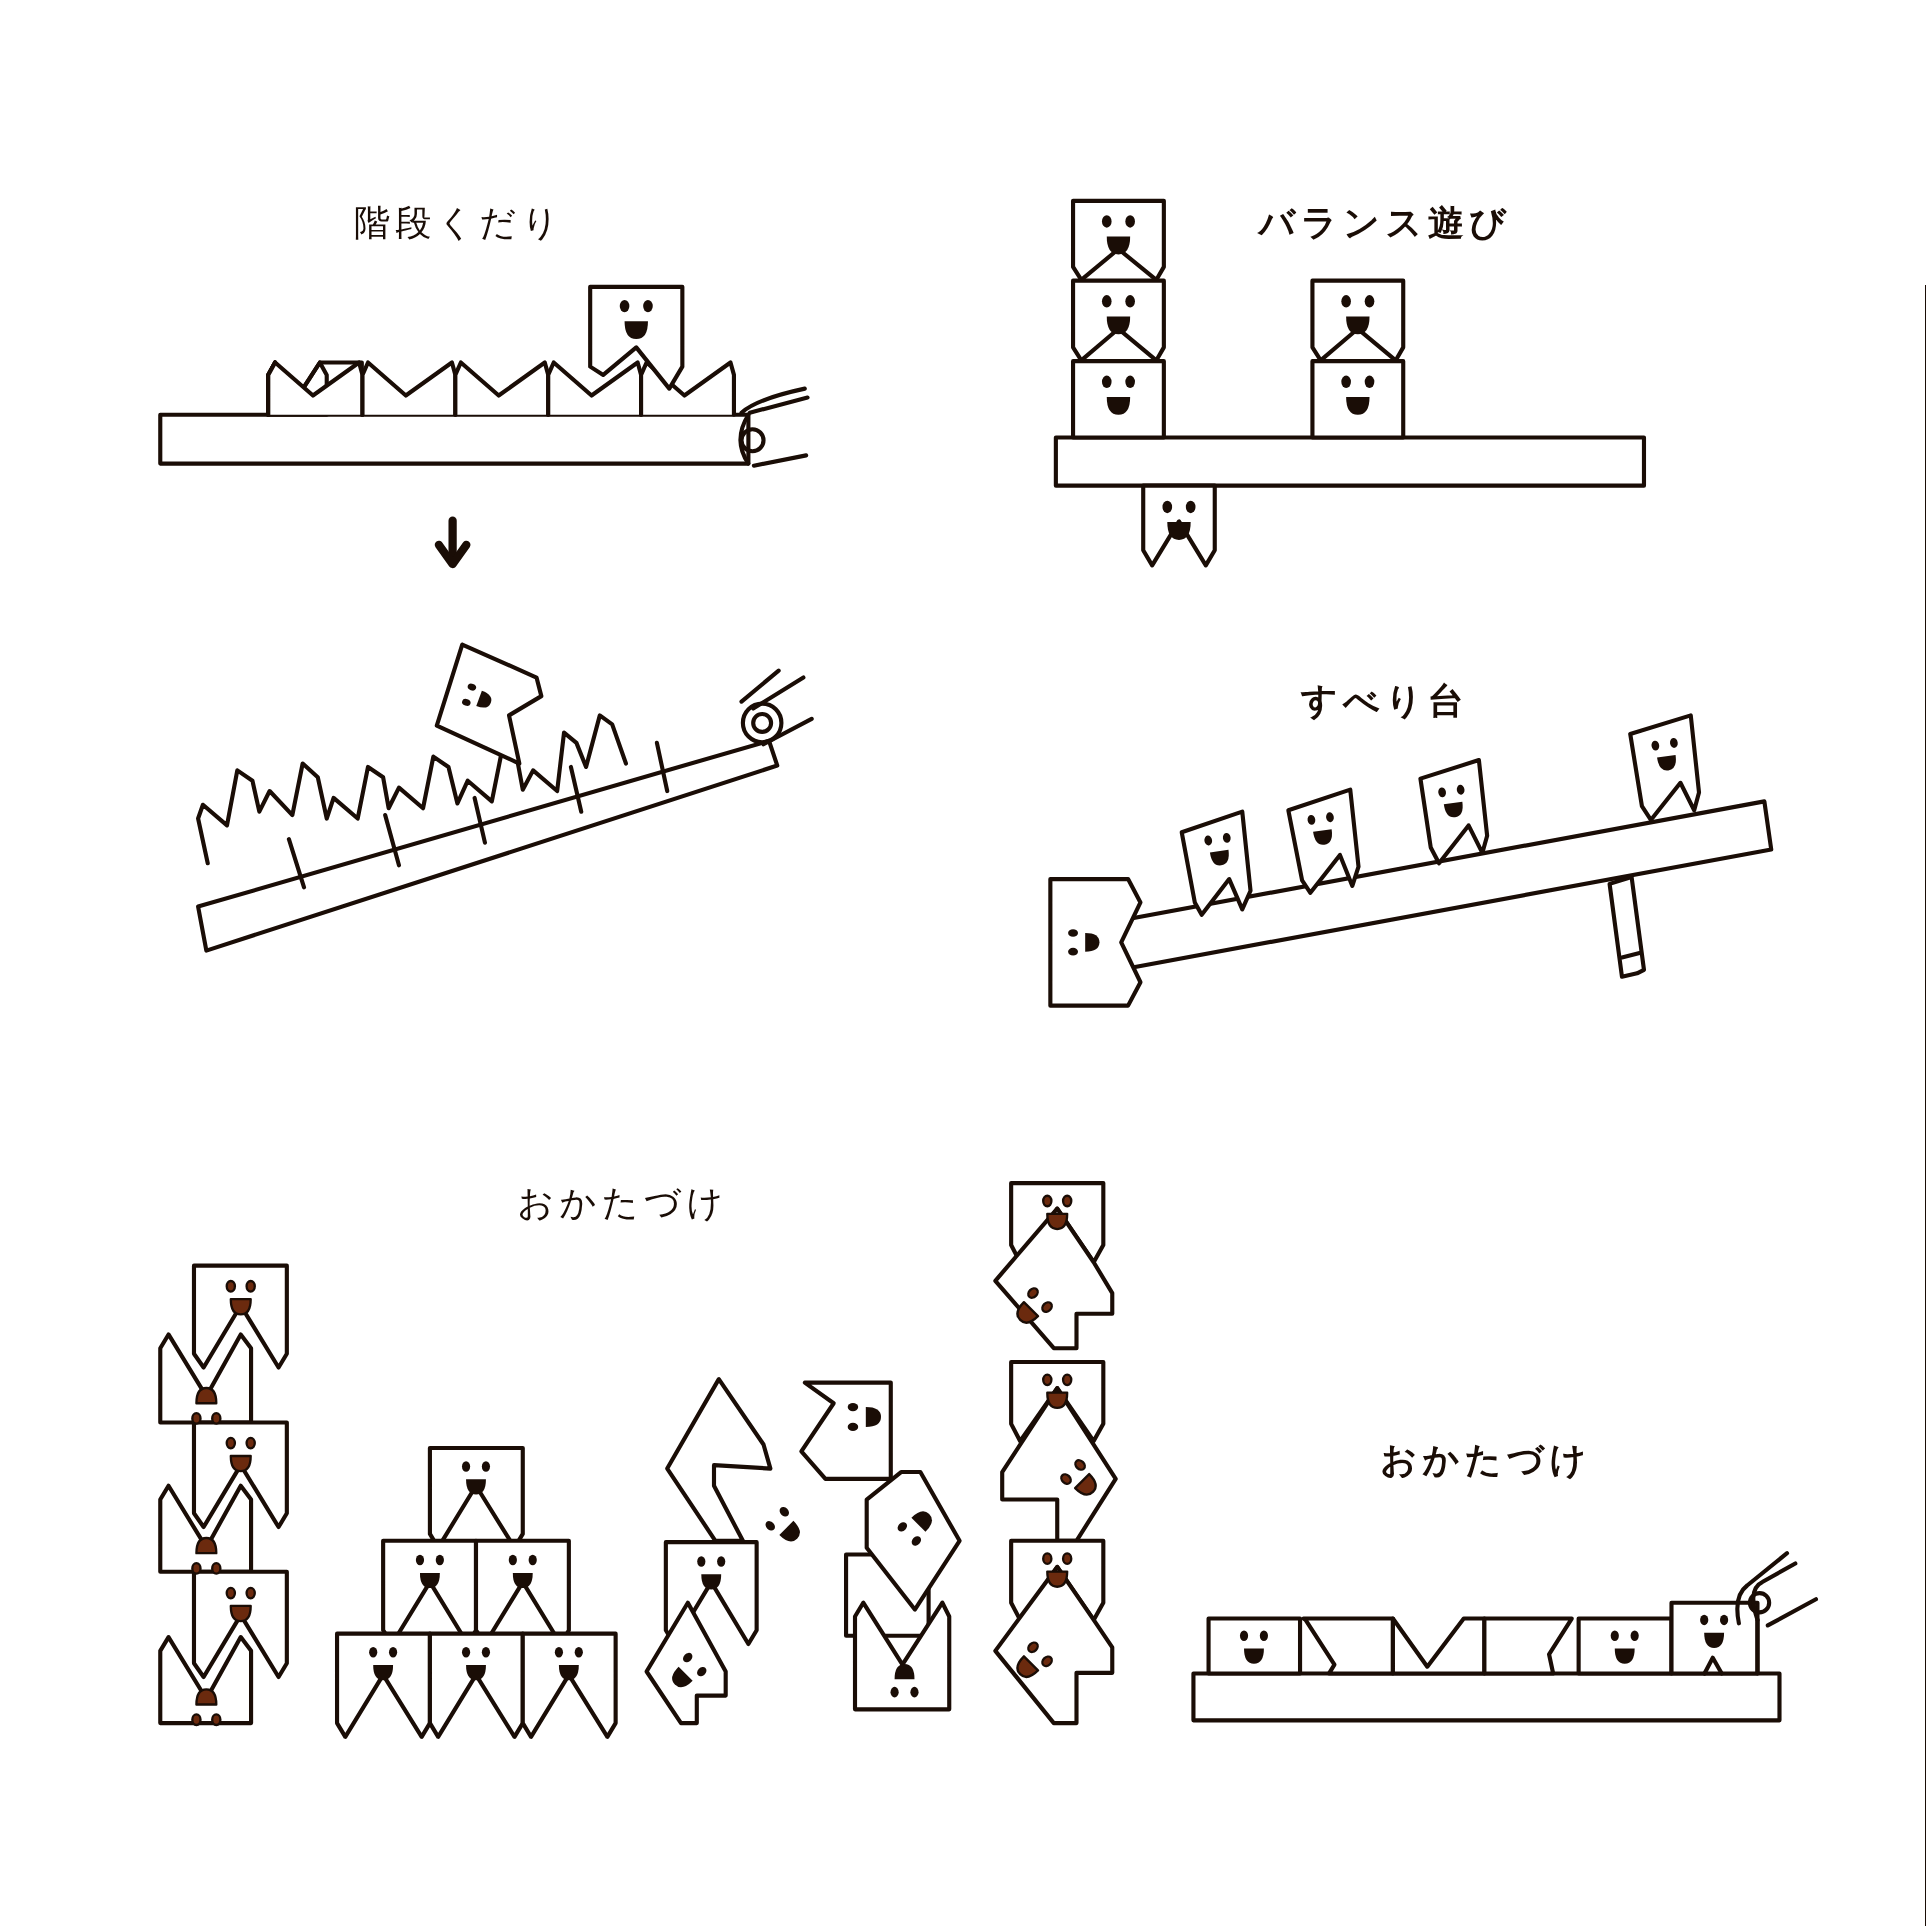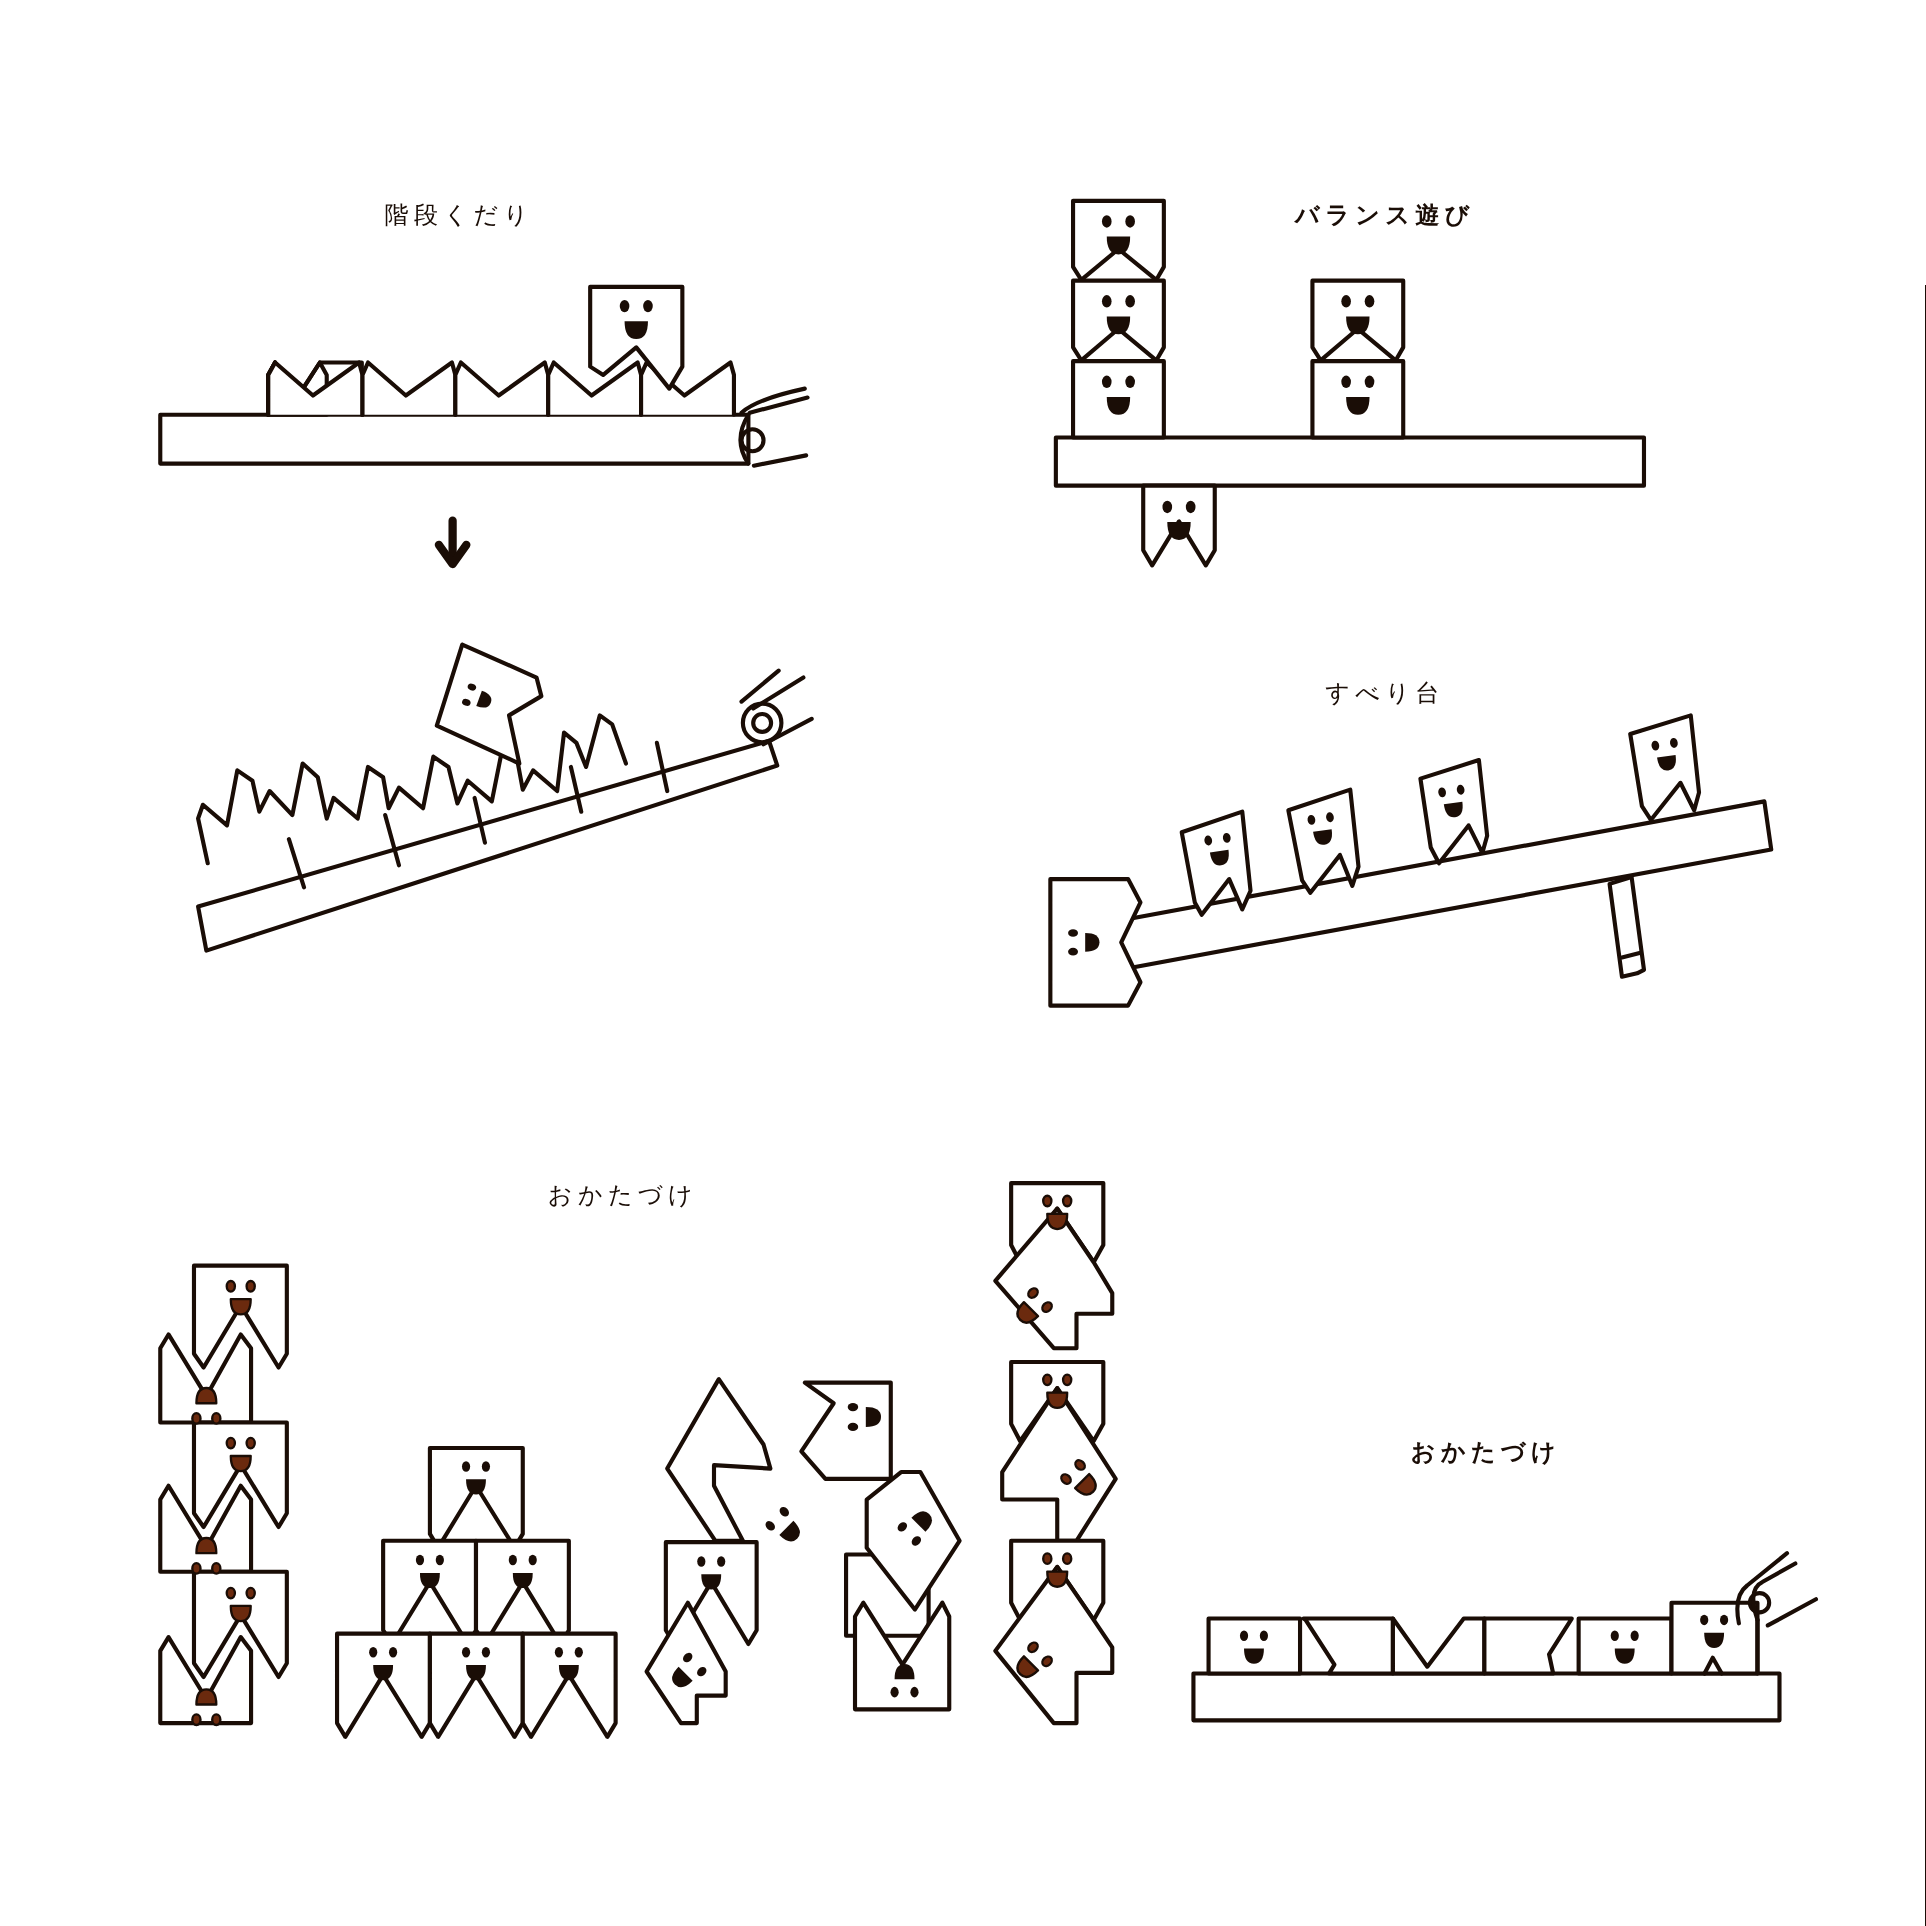--- a/index.html
+++ b/index.html
@@ -1,18 +1,18 @@
 <!DOCTYPE html>
 <html style="font-size:11px"><head>
 <meta charset="utf-8">
 <style>
   html, body { margin: 0; padding: 0; background: #ffffff; }
   body { width: 1926px; height: 1926px; position: relative; overflow: hidden;
          font-family: "DejaVu Serif", serif; }
-  .label { position: absolute; font-size: 24px; color: #1a0d06; letter-spacing: 5.5px;
+  .label { position: absolute; font-size: 36px; color: #1a0d06; letter-spacing: 5.5px;
            white-space: nowrap; transform: translateX(-50%); }
   svg.art { position: absolute; left: 0; top: 0; }
   .edge { position: absolute; left: 1925px; top: 285px; width: 2.1px; height: 1641px; background: #1a0d06; }
 </style>
 </head>
 <body>
 
 <div class="edge"></div>
 
 <svg class="art" width="1926" height="1926" viewBox="0 0 2800 2800" xmlns="http://www.w3.org/2000/svg">
@@ -209,16 +209,16 @@
     <g stroke="none">
       <use href="#face" transform="translate(1823,2378) scale(0.85)"></use>
       <use href="#face" transform="translate(2362,2378) scale(0.85)"></use>
       <use href="#face" transform="translate(2492,2355) scale(0.85)"></use>
     </g>
   </g>
 </svg>
 
 <div class="label" style="left:459px; top:199px;">階段くだり</div>
 <div class="label" style="left:1385px; top:199px;font-weight:bold;">バランス遊び</div>
-<div class="label" style="left:1385px; top:677px;">すべり台</div>
+<div class="label" style="left:1385px; top:677px;font-weight:bold;">すべり台</div>
 <div class="label" style="left:623px; top:1179px;">おかたづけ</div>
 <div class="label" style="left:1486px; top:1436px;font-weight:bold;">おかたづけ</div>
 
 
 </body></html>

